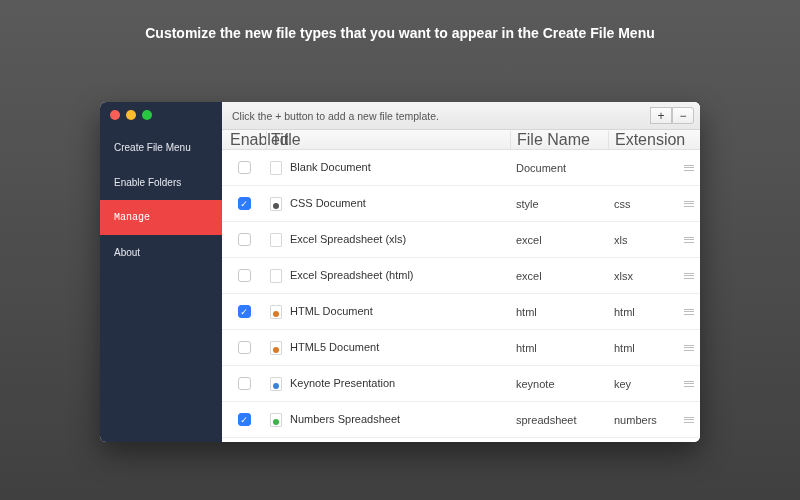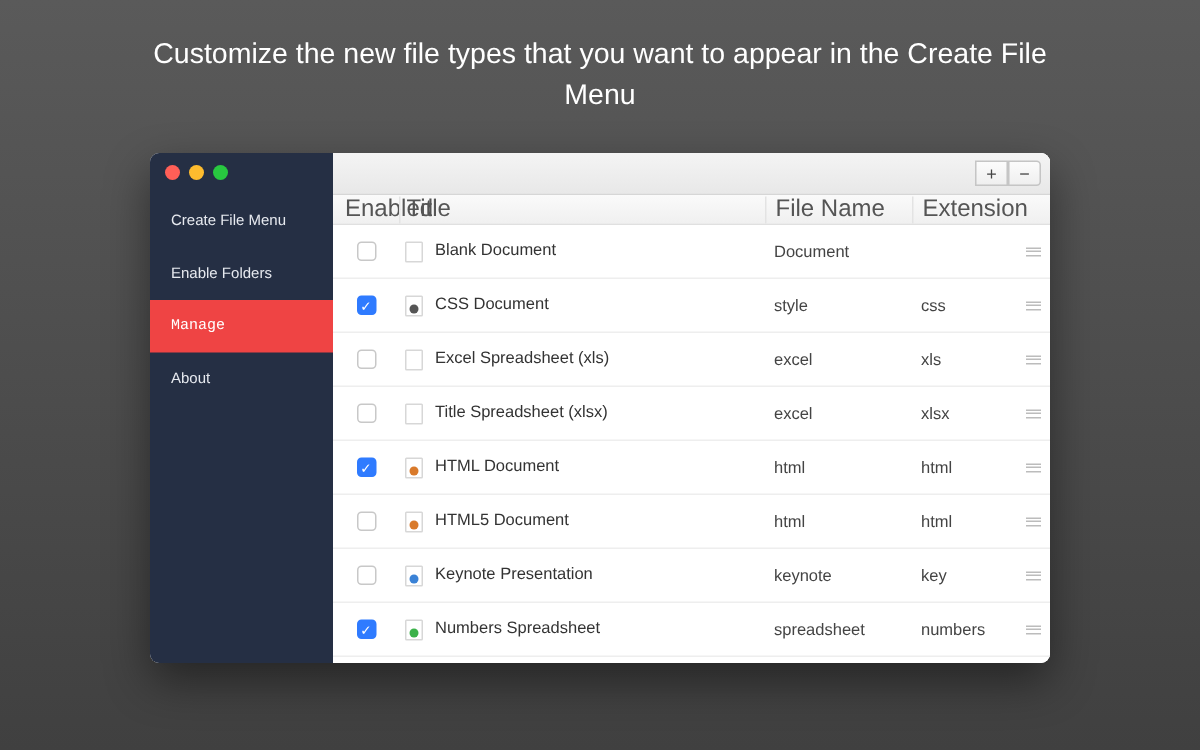--- a/index.html
+++ b/index.html
@@ -6,22 +6,22 @@
 body {
   width: 800px;
   height: 500px;
   background: linear-gradient(to bottom, #5a5a5a, #404040);
   font-family: -apple-system, "Helvetica Neue", Arial, sans-serif;
   overflow: hidden;
 }
 .headline {
   color: #fff;
   text-align: center;
-  font-size: 19px;
-  font-weight: 400;
+  font-size: 14px;
+  font-weight: 700;
   padding: 24px 80px 0;
   line-height: 1.4;
 }
 .window {
   position: absolute;
   left: 100px;
   top: 102px;
   width: 600px;
   height: 340px;
   background: #fff;
@@ -138,20 +138,21 @@
     <div id="nav">
         <div class="nav-item">Create File Menu</div>
         <div class="nav-item">Enable Folders</div>
         <div class="nav-item active">Manage</div>
         <div class="nav-item">About</div>
       </div>
   </div>
 
   <div class="main">
     <div class="toolbar">
+      <span>Click the + button to add a new file template.</span>
       <span class="spacer"></span>
       <span class="tb-btn">+</span>
       <span class="tb-btn">−</span>
     </div>
     <div class="headers">
       <div class="col-enabled">Enabled</div>
       <div class="col-title">Title</div>
       <div class="col-filename">File Name</div>
       <div class="col-ext">Extension</div>
       <div class="col-handle"></div>
@@ -210,21 +211,21 @@
               <span></span>
             </div>
           </div>
         </div>
         <div class="row">
           <div class="cell-enabled">
             <div class="chk"></div>
           </div>
           <div class="cell-title">
             <div class="file-icon"></div>
-            <span>Title Spreadsheet (xlsx)</span>
+            <span>Excel Spreadsheet (html)</span>
           </div>
           <div class="cell-filename">excel</div>
           <div class="cell-ext">xlsx</div>
           <div class="cell-handle">
             <div class="hamb">
               <span></span>
               <span></span>
               <span></span>
             </div>
           </div>

